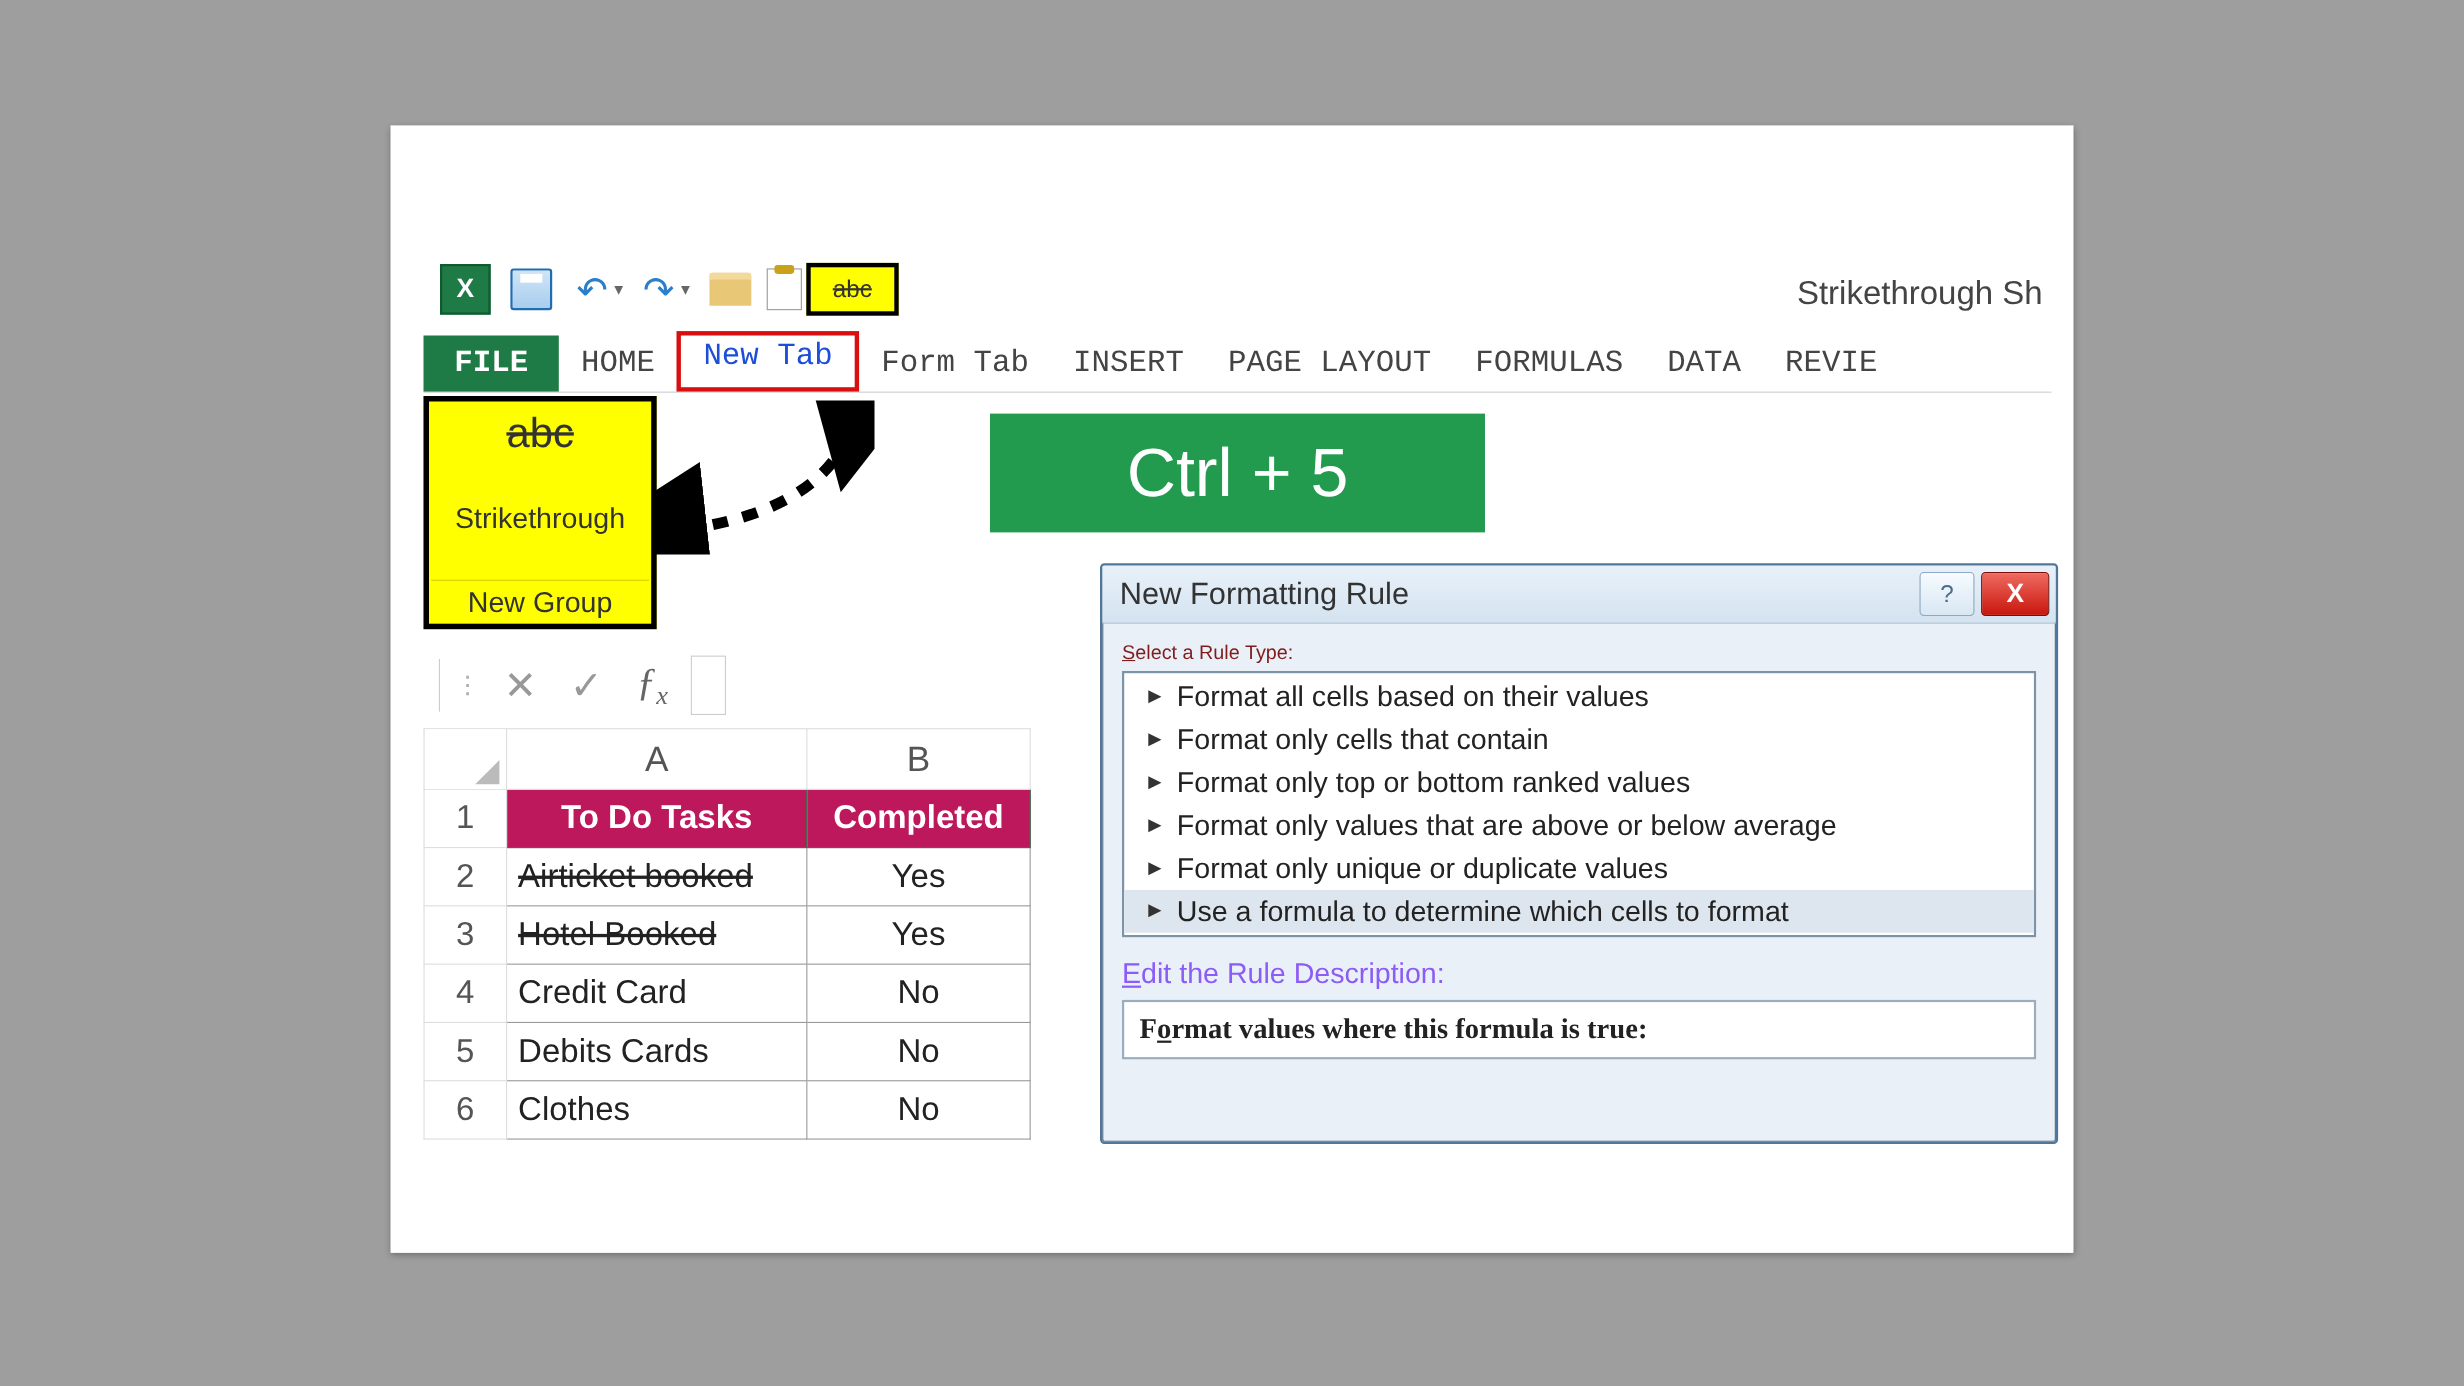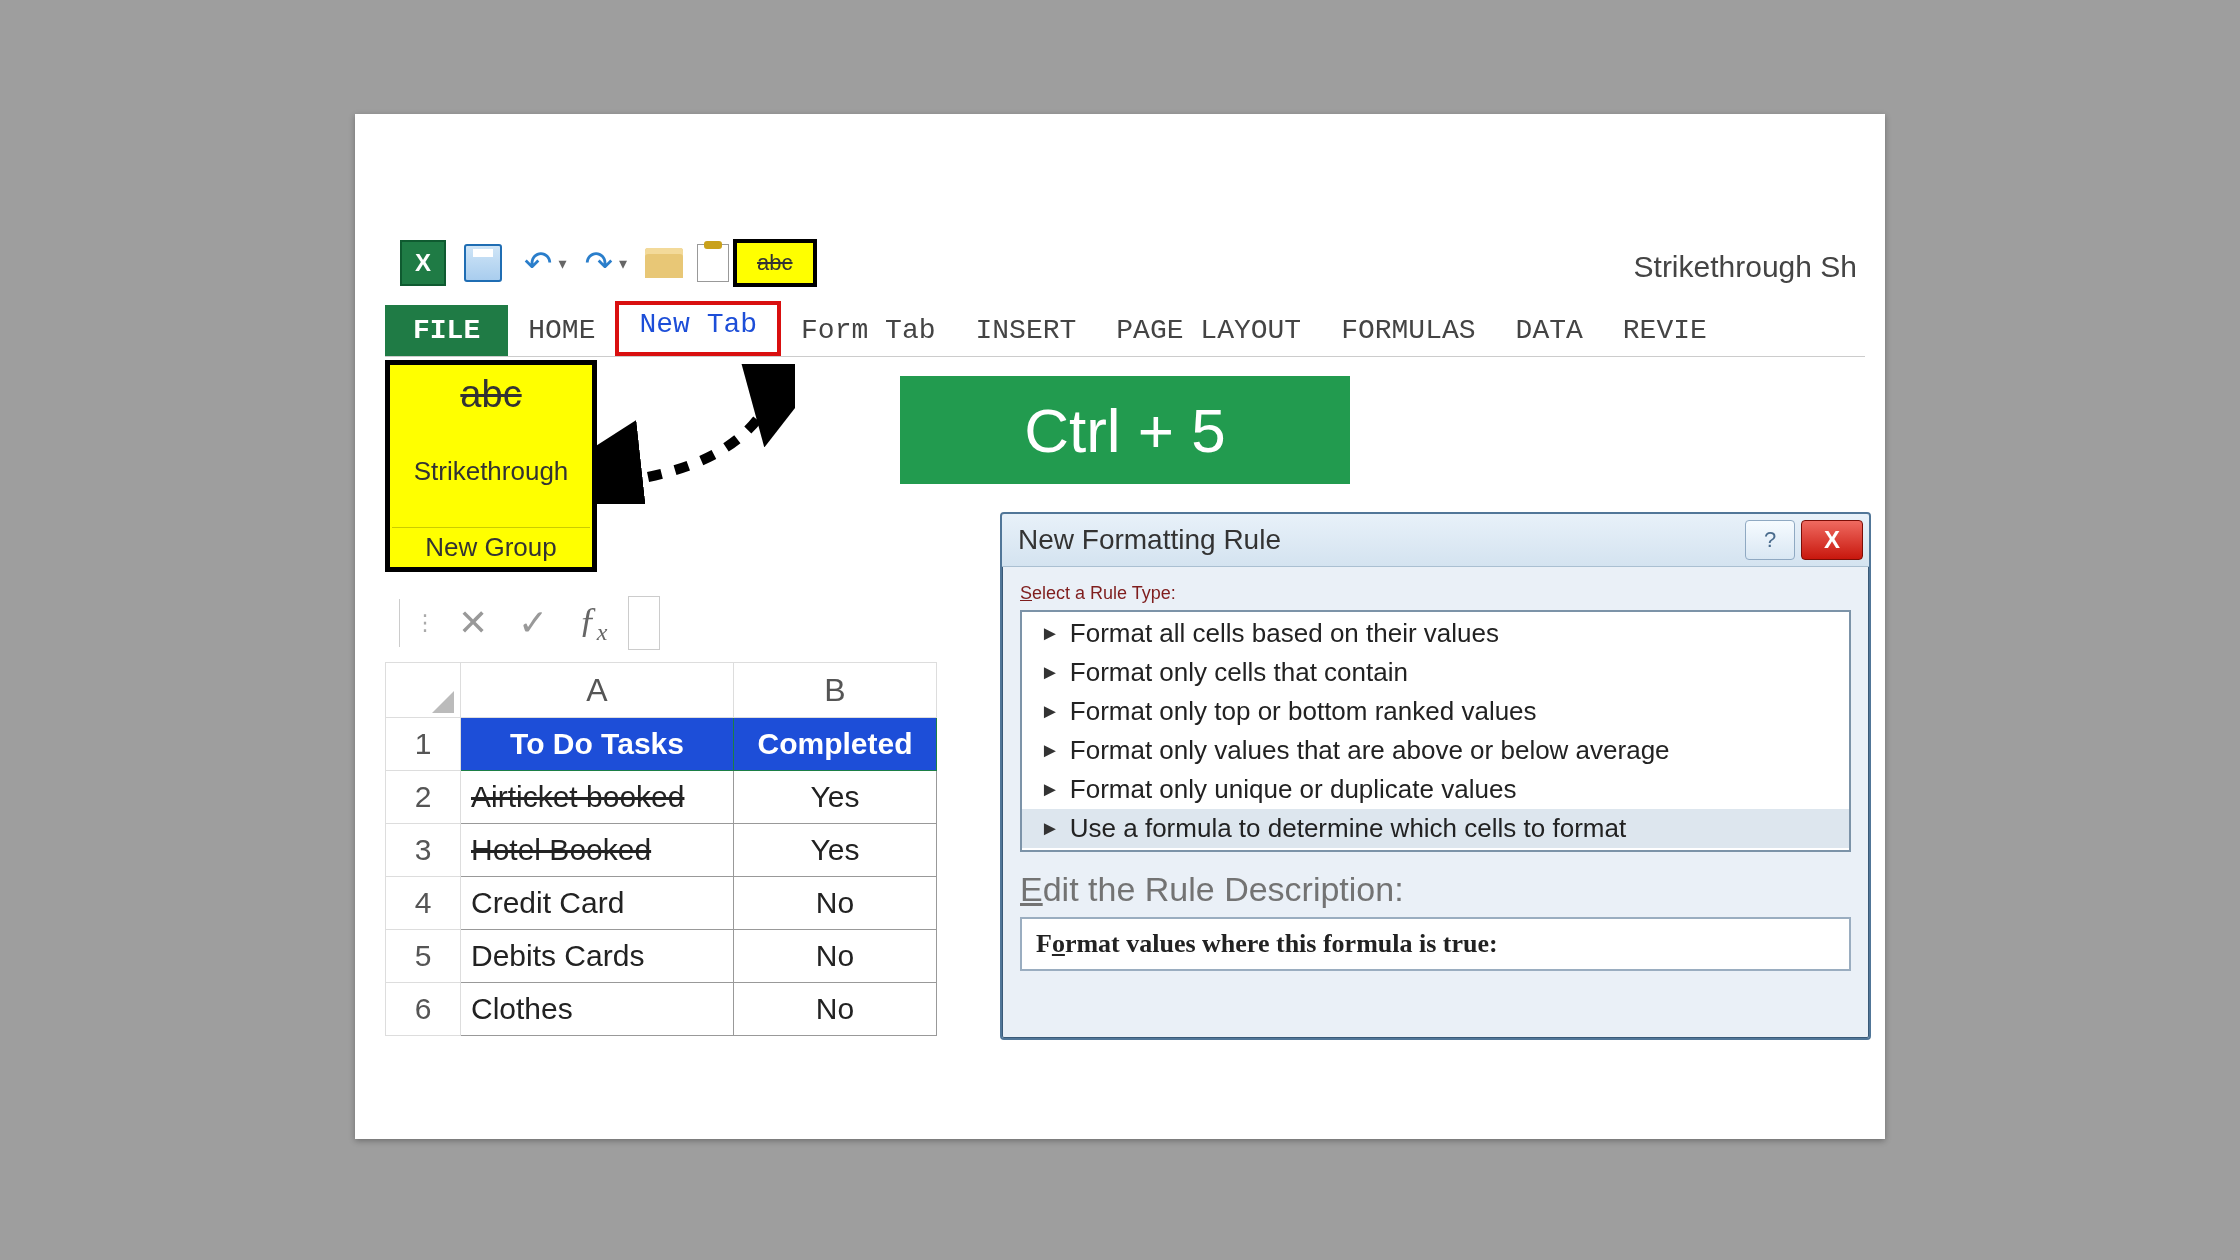--- a/index.html
+++ b/index.html
@@ -171,21 +171,21 @@
     width:270px; height:52px; border:1px solid #ddd; font-weight:normal; font-size:32px; color:#555; text-align:center;
   }
   th.colB { width:200px; }
   th.row {
     width:72px; height:50px; border:1px solid #ddd; font-weight:normal; font-size:30px; color:#555; text-align:center;
   }
   td {
     border:1px solid #999; height:50px; font-size:30px; padding:0 10px; color:#222;
   }
   tr.header td {
-    background:#1d4ed8; color:#fff; font-weight:600; text-align:center; border:1px solid #1c7f45;
+    background:#be185d; color:#fff; font-weight:600; text-align:center; border:1px solid #1c7f45;
   }
   td.center { text-align:center; }
   td.strike { text-decoration: line-through; }
 
   
   .dialog {
     position:absolute;
     left:645px; top:398px;
     width:867px; height:524px;
     background:#eaf0f7;
@@ -223,21 +223,21 @@
     background:#fff;
     padding:2px 0;
   }
   .ruletype {
     font-size:26px; color:#222;
     padding:4px 18px;
     display:flex; align-items:center; gap:10px;
   }
   .ruletype .arrow-icon { font-size:20px; color:#333; }
   .ruletype.selected { background:#dde6ee; }
-  .desc-label { font-size:34px; color:#737373; margin:18px 0 8px 0; }
+  .desc-label { font-size:26px; color:#8b5cf6; margin:18px 0 8px 0; }
   .desc-box {
     border:2px solid #9aadc0;
     background:#fff;
     padding:10px 14px;
     font-size:26px; font-weight:600; color:#222;font-family:Liberation Serif, serif;
   }
 
   [data-interactable="true"] { cursor:pointer; }
 </style>
 </head>

